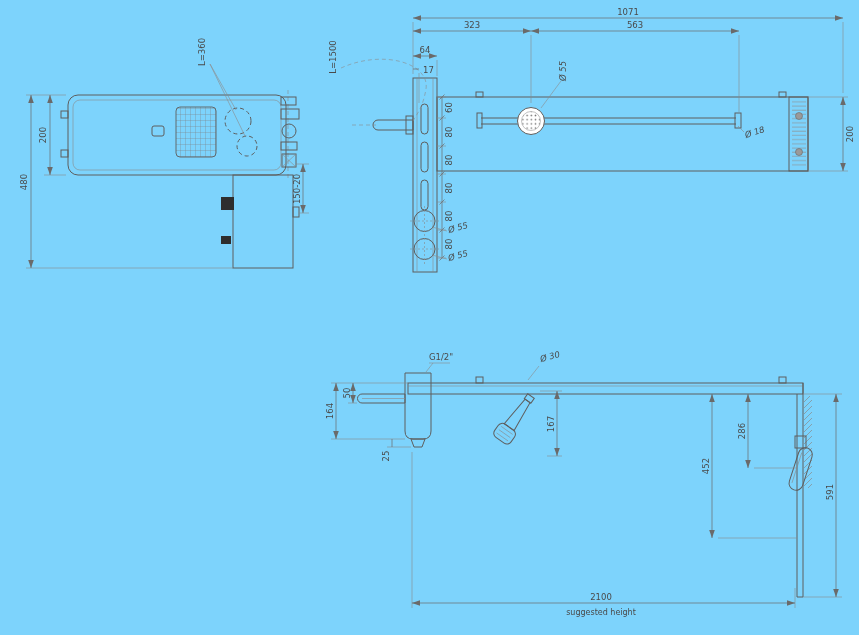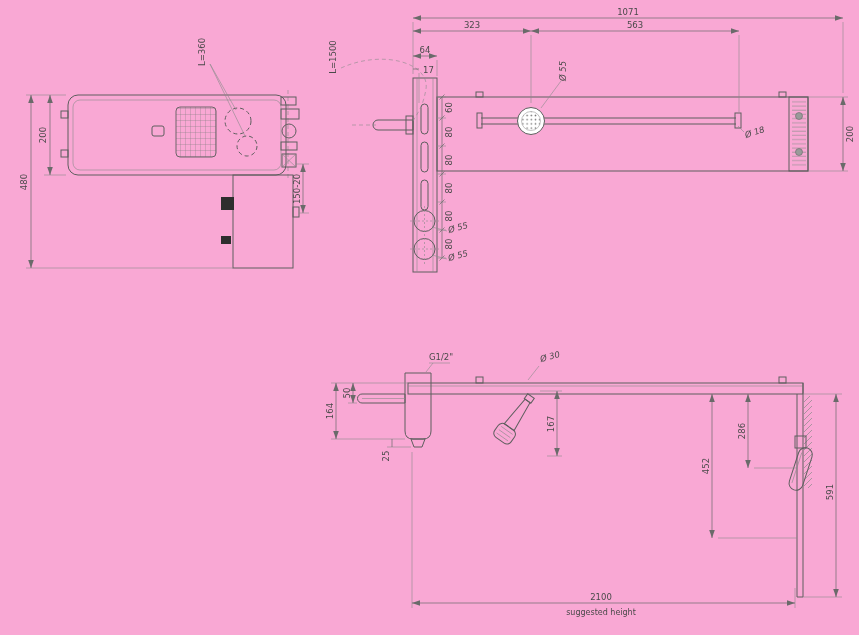--- a/index.html
+++ b/index.html
@@ -1,16 +1,16 @@
 <!DOCTYPE html>
 <html><head>
 <meta charset="utf-8">
 <style>
   html,body{margin:0;padding:0;background:#ffffff}
-  .stage{width:859px;height:635px;background:#f9a8d4;position:relative;overflow:hidden}
+  .stage{width:859px;height:635px;background:#7dd3fc;position:relative;overflow:hidden}
   svg{display:block}
   .ln{fill:none;stroke:#5e5e5e;stroke-width:1}
   .lnf{fill:#ffffff;stroke:#5e5e5e;stroke-width:1}
   .thin{fill:none;stroke:#8a8a8a;stroke-width:0.6}
   .dim{fill:none;stroke:#6a6a6a;stroke-width:0.7}
   .ext{fill:none;stroke:#8c8c8c;stroke-width:0.6}
   .dash{stroke-dasharray:4 3}
   .dash2{stroke-dasharray:2 2}
   .fillDark{fill:#2e2e2e;stroke:none}
   text{font-family:"DejaVu Sans","Liberation Sans",sans-serif;font-size:8.5px;fill:#4a4a4a}

